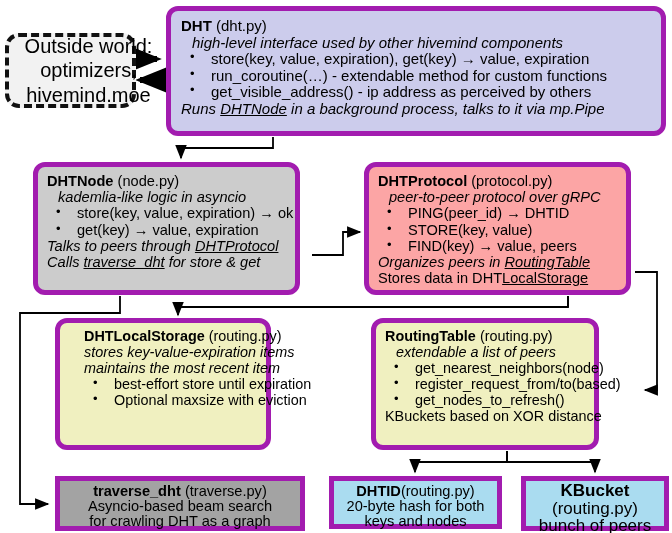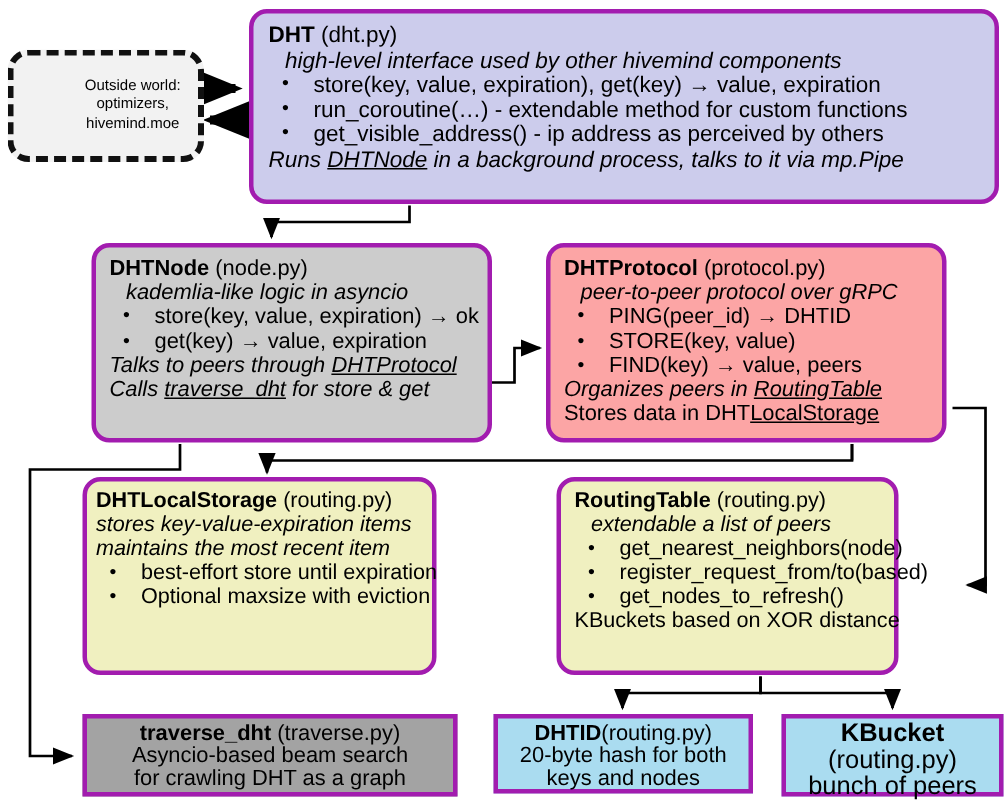--- a/index.html
+++ b/index.html
@@ -4,55 +4,55 @@
 <style>
   html,body{margin:0;padding:0;background:#ffffff;}
   body{
     width:672px;height:533px;position:relative;overflow:hidden;
     font-family:"Liberation Sans","DejaVu Sans",sans-serif;
     color:#000000;
   }
   #canvas{position:absolute;left:0;top:0;width:672px;height:533px;}
   svg.edges{position:absolute;left:0;top:0;width:672px;height:533px;pointer-events:none;}
 
-  .node{position:absolute;box-sizing:border-box;border:3px solid #a21caf;
+  .node{position:absolute;box-sizing:border-box;border:5px solid #a21caf;
         line-height:1.04;}
   .node.rounded{border-radius:12px;}
   .node.dashed{border:4px dashed #111;border-radius:14px;background:#f2f2f2;}
   .node.sharp{border-radius:0;}
 
   .t{display:block;white-space:nowrap;}
   .title{font-weight:bold;}
   .title .paren{font-weight:normal;}
   .it{font-style:italic;}
   .ind{padding-left:11px;}
   .bullet{position:relative;padding-left:30px;}
   .bullet::before{content:"•";position:absolute;left:9px;top:-1px;font-size:13px;}
   .u{text-decoration:underline;}
   .ctr{text-align:center;white-space:normal;}
 
   
   #outside-world{left:5px;top:33px;width:131px;height:75px;
      display:flex;align-items:center;justify-content:center;}
-  #outside-world .ctr{font-size:10px;line-height:1.22;margin-left:36px;}
+  #outside-world .ctr{font-size:20px;line-height:1.22;margin-left:36px;}
 
   #dht{left:166px;top:6px;width:500px;height:130px;background:#ccccec;
       padding:7px 0 0 10px;font-size:15px;}
   #dht .t{margin-bottom:1px;}
 
   #dhtnode{left:33px;top:162px;width:267px;height:133px;background:#ccc;
-      padding:7px 0 0 9px;font-size:14.6px;margin-left:28px;}
+      padding:7px 0 0 9px;font-size:14.6px;}
   #dhtnode .t{margin-bottom:1px;}
 
   #dhtprotocol{left:364px;top:162px;width:267px;height:133px;background:#fca5a5;
       padding:7px 0 0 9px;font-size:14.6px;}
   #dhtprotocol .t{margin-bottom:1px;}
 
-  #dhtlocalstorage{left:55px;top:318px;width:236px;height:132px;background:#f0f0c0;
-      padding:6px 0 0 6px;font-size:14.4px;}
+  #dhtlocalstorage{left:55px;top:318px;width:216px;height:132px;background:#f0f0c0;
+      padding:6px 0 0 24px;font-size:14.4px;}
   #dhtlocalstorage .t{margin-bottom:1px;}
 
   #routingtable{left:371px;top:318px;width:228px;height:132px;background:#f0f0c0;
       padding:6px 0 0 9px;font-size:14.4px;}
   #routingtable .t{margin-bottom:1px;}
 
   #traverse{left:55px;top:476px;width:250px;height:55px;background:#a3a3a3;
       padding:3px 0 0 0;font-size:14.6px;}
   #traverse .t{text-align:center;}
 

